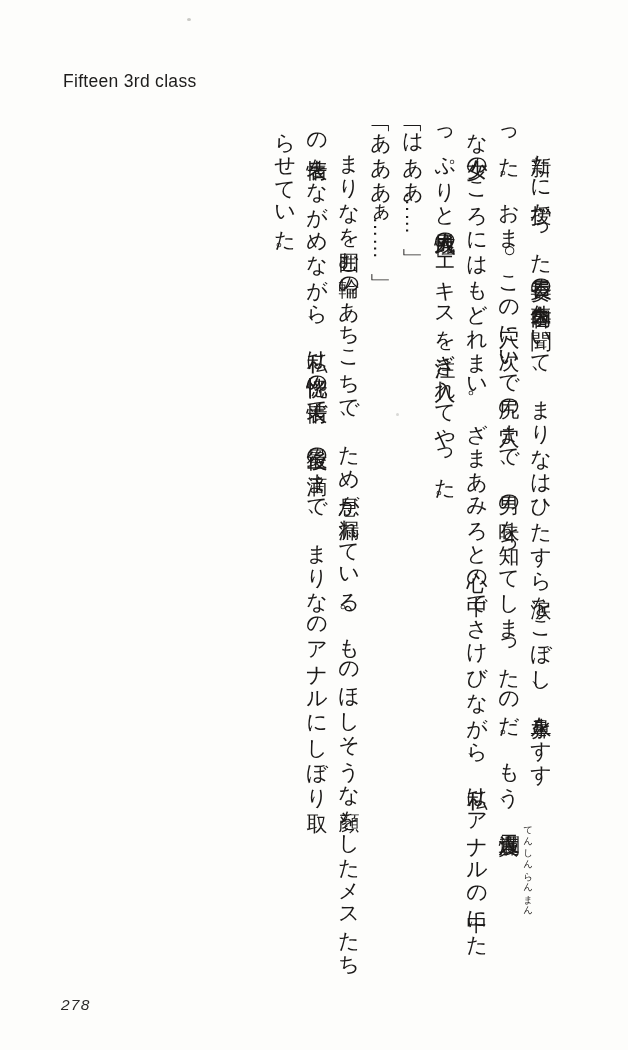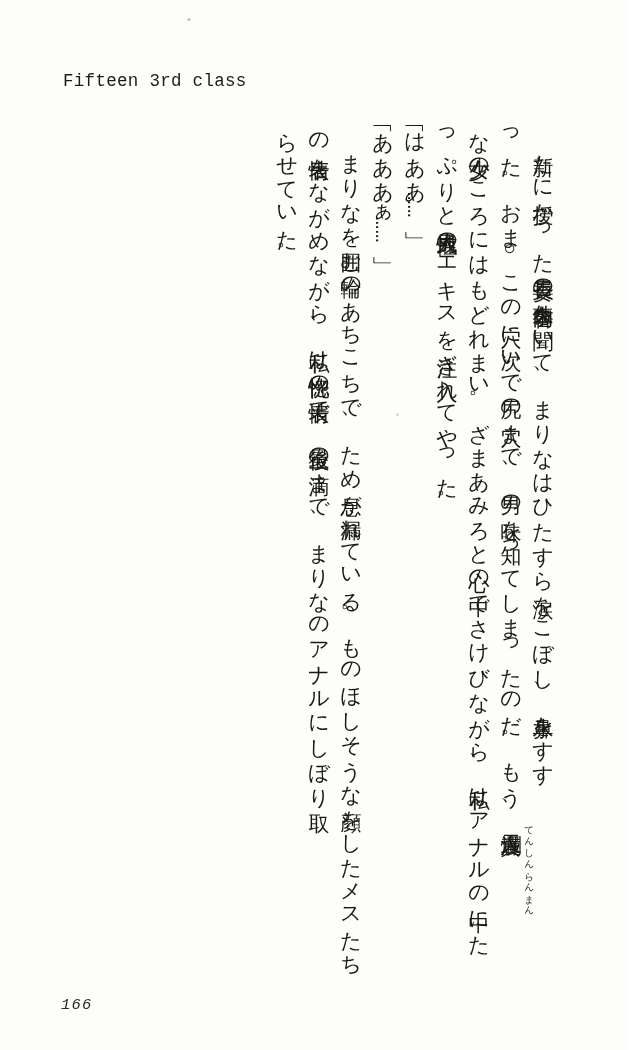--- a/index.html
+++ b/index.html
@@ -2,21 +2,21 @@
 <html><head>
 <meta charset="utf-8">
 <style>
   html, body { margin: 0; padding: 0; background: #ffffff; }
   .page {
     position: relative;
     width: 628px;
     height: 1050px;
     background: #fdfdfb;
     overflow: hidden;
-    font-family: Liberation Mono, monospace;
+    font-family: Liberation Sans, sans-serif;
   }
   .running-header {
     position: absolute;
     left: 63px;
     top: 71px;
     font-size: 17.5px;
     color: #1d1c1b;
     letter-spacing: 0.3px;
   }
   .body-text {
@@ -73,17 +73,17 @@
       <div class="tcol"><span>った。おま○この穴に次いで尻の穴まで、男の味を知ってしまったのだ。もう、</span><span class="rubywrap"><span>天真爛漫</span><span class="furi">てんしんらんまん</span></span></div>
       <div class="tcol"><span>な少女のころにはもどれまい。ざまあみろと心の中でさけびながら、私はアナルの中にた</span></div>
       <div class="tcol"><span>っぷりと成人男性のエキスを注ぎ入れてやった。</span></div>
       <div class="tcol"><span>「はああ……」</span></div>
       <div class="tcol"><span>「あああぁ……」</span></div>
       <div class="tcol"><span>　まりなを囲む輪のあちこちで、ため息が漏れている。ものほしそうな顔をしたメスたち</span></div>
       <div class="tcol"><span>の表情をながめながら、私は恍惚の表情で、最後の一滴まで、まりなのアナルにしぼり取</span></div>
       <div class="tcol"><span>らせていた。</span></div>
     </div>
 
-  <div class="page-number">166</div>
+  <div class="page-number">278</div>
 
   <div class="speck speck1"></div>
   <div class="speck speck2"></div>
 </div>
 
 </body></html>

